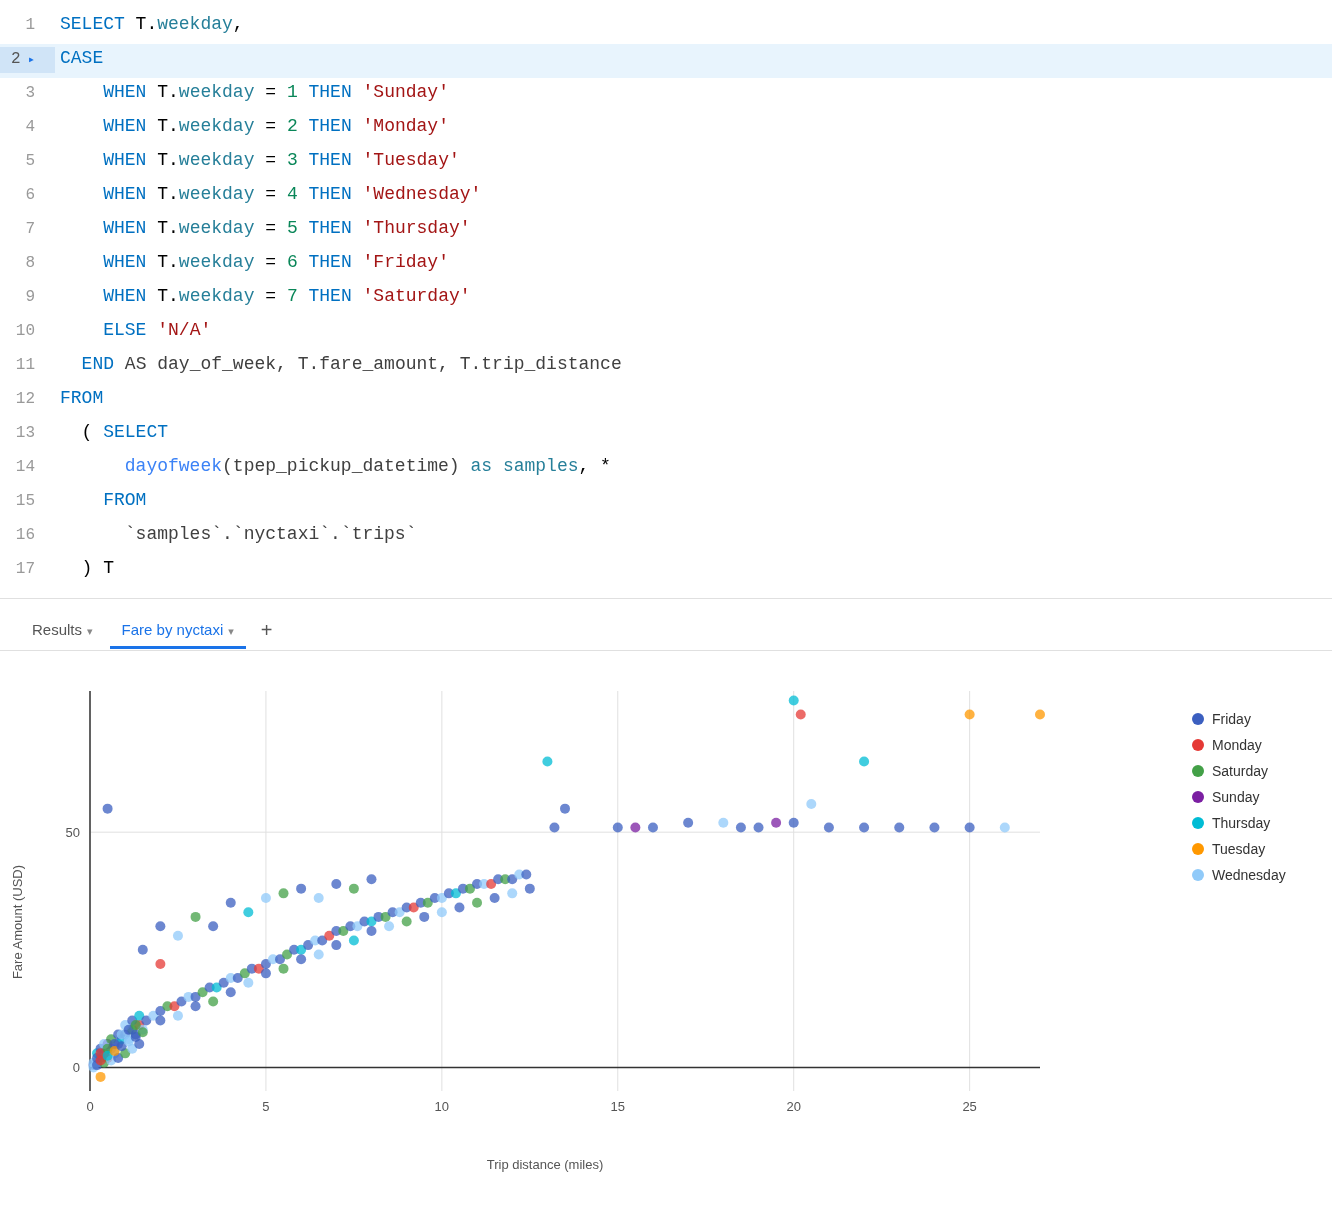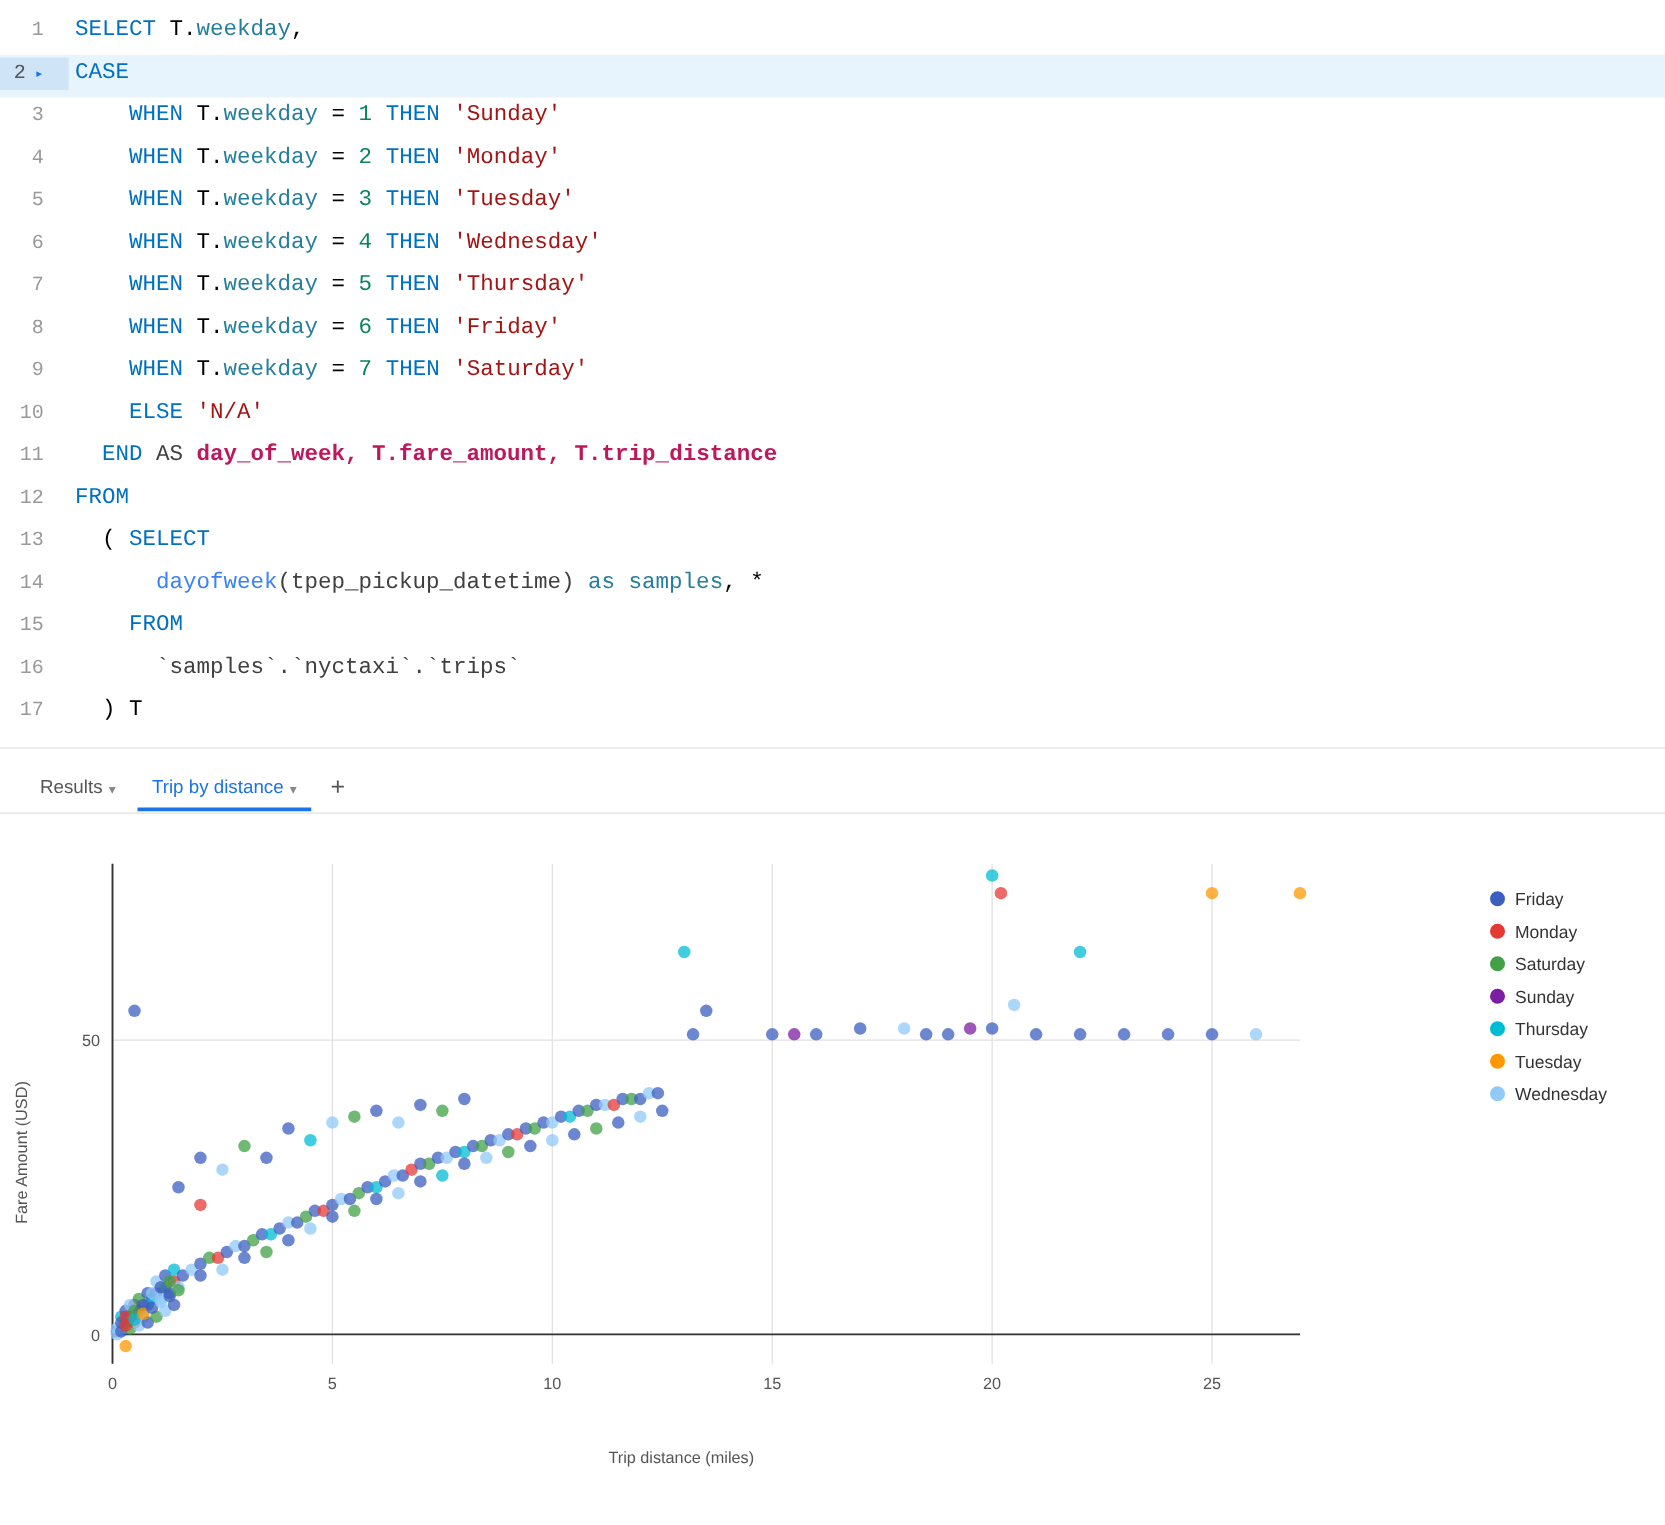--- a/index.html
+++ b/index.html
@@ -197,21 +197,21 @@
       <div class="code-line">
         <div class="line-number">9</div>
         <div class="line-content"><span style="color: rgb(0, 0, 0);">    </span><span style="color: rgb(0, 112, 193);">WHEN</span><span style="color: rgb(0, 0, 0);"> T.</span><span style="color: rgb(38, 127, 153);">weekday</span><span style="color: rgb(0, 0, 0);"> = </span><span style="color: rgb(9, 134, 88);">7</span><span style="color: rgb(0, 0, 0);"> </span><span style="color: rgb(0, 112, 193);">THEN</span><span style="color: rgb(0, 0, 0);"> </span><span style="color: rgb(163, 21, 21);">'Saturday'</span></div>
       </div>
       <div class="code-line">
         <div class="line-number">10</div>
         <div class="line-content"><span style="color: rgb(0, 0, 0);">    </span><span style="color: rgb(0, 112, 193);">ELSE</span><span style="color: rgb(0, 0, 0);"> </span><span style="color: rgb(163, 21, 21);">'N/A'</span></div>
       </div>
       <div class="code-line">
         <div class="line-number">11</div>
-        <div class="line-content"><span style="color: rgb(0, 0, 0);">  </span><span style="color: rgb(0, 112, 193);">END</span><span style="color: rgb(0, 0, 0);"> </span><span style="color: #404040;">AS</span><span style="color: #be185d; font-weight: bold;"> day_of_week, T.fare_amount, T.trip_distance</span></div>
+        <div class="line-content"><span style="color: rgb(0, 0, 0);">  </span><span style="color: rgb(0, 112, 193);">END</span><span style="color: rgb(0, 0, 0);"> </span><span style="color: #404040;">AS</span><span style="color: #404040;"> day_of_week, T.fare_amount, T.trip_distance</span></div>
       </div>
       <div class="code-line">
         <div class="line-number">12</div>
         <div class="line-content"><span style="color: rgb(0, 112, 193);">FROM</span></div>
       </div>
       <div class="code-line">
         <div class="line-number">13</div>
         <div class="line-content"><span style="color: rgb(0, 0, 0);">  ( </span><span style="color: rgb(0, 112, 193);">SELECT</span></div>
       </div>
       <div class="code-line">
@@ -233,21 +233,21 @@
     </div>
 </div>
 
 <div class="results-area">
   <div class="results-tabs">
     <div class="tab">
       <span>Results</span>
       <span class="tab-chevron">▾</span>
     </div>
     <div class="tab active">
-      <span>Trip by distance</span>
+      <span>Fare by nyctaxi</span>
       <span class="tab-chevron">▾</span>
     </div>
     <div class="tab-add">+</div>
   </div>
 
   <div class="chart-area">
     <div class="chart-container">
       <div style="position:relative; display:inline-block;">
         <div class="axis-label-y" style="position:absolute;left:-60px;top:50%;transform:translateY(-50%) rotate(-90deg);font-size:13px;color:#555;white-space:nowrap;">Fare Amount (USD)</div>
         <svg width="1050" height="480" id="scatter-svg">

